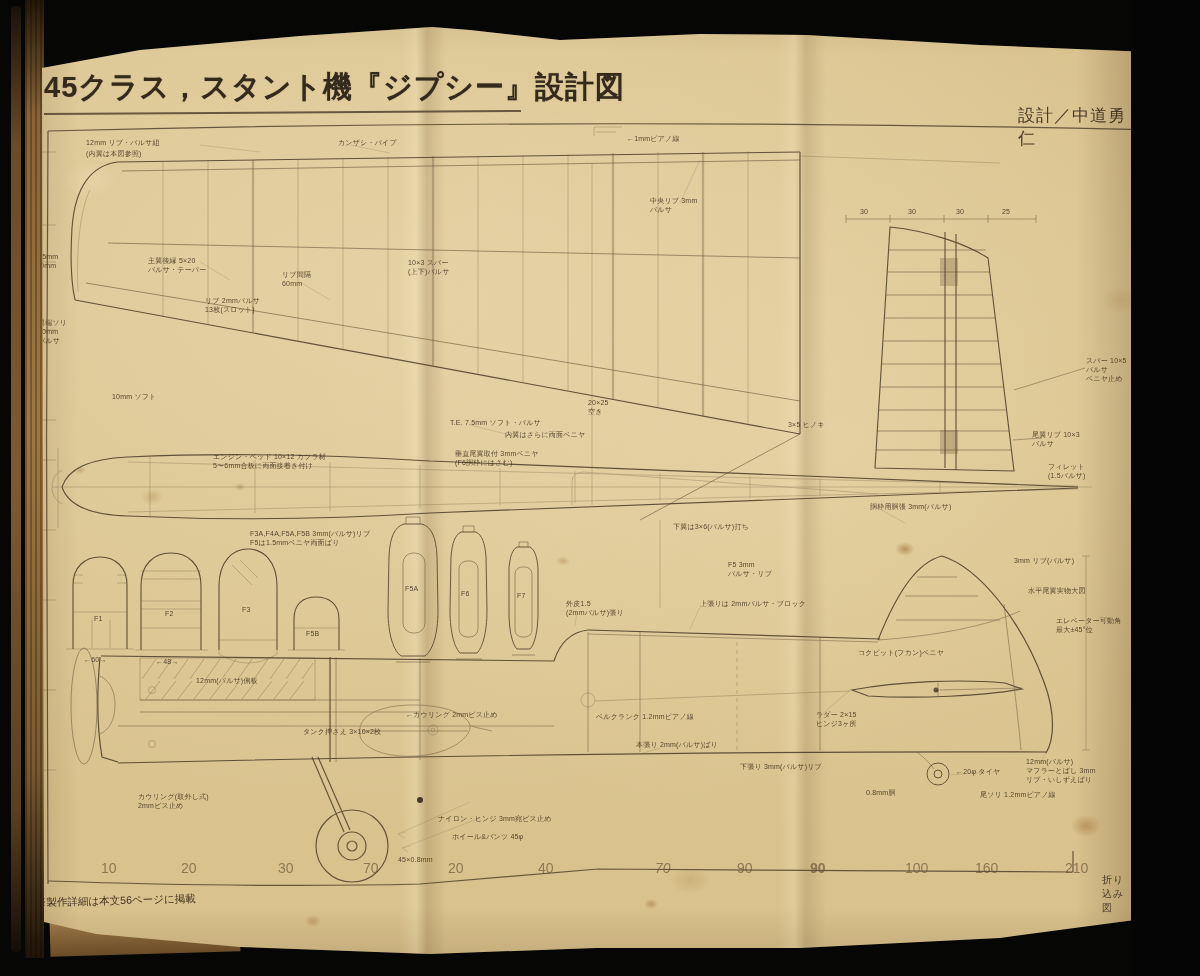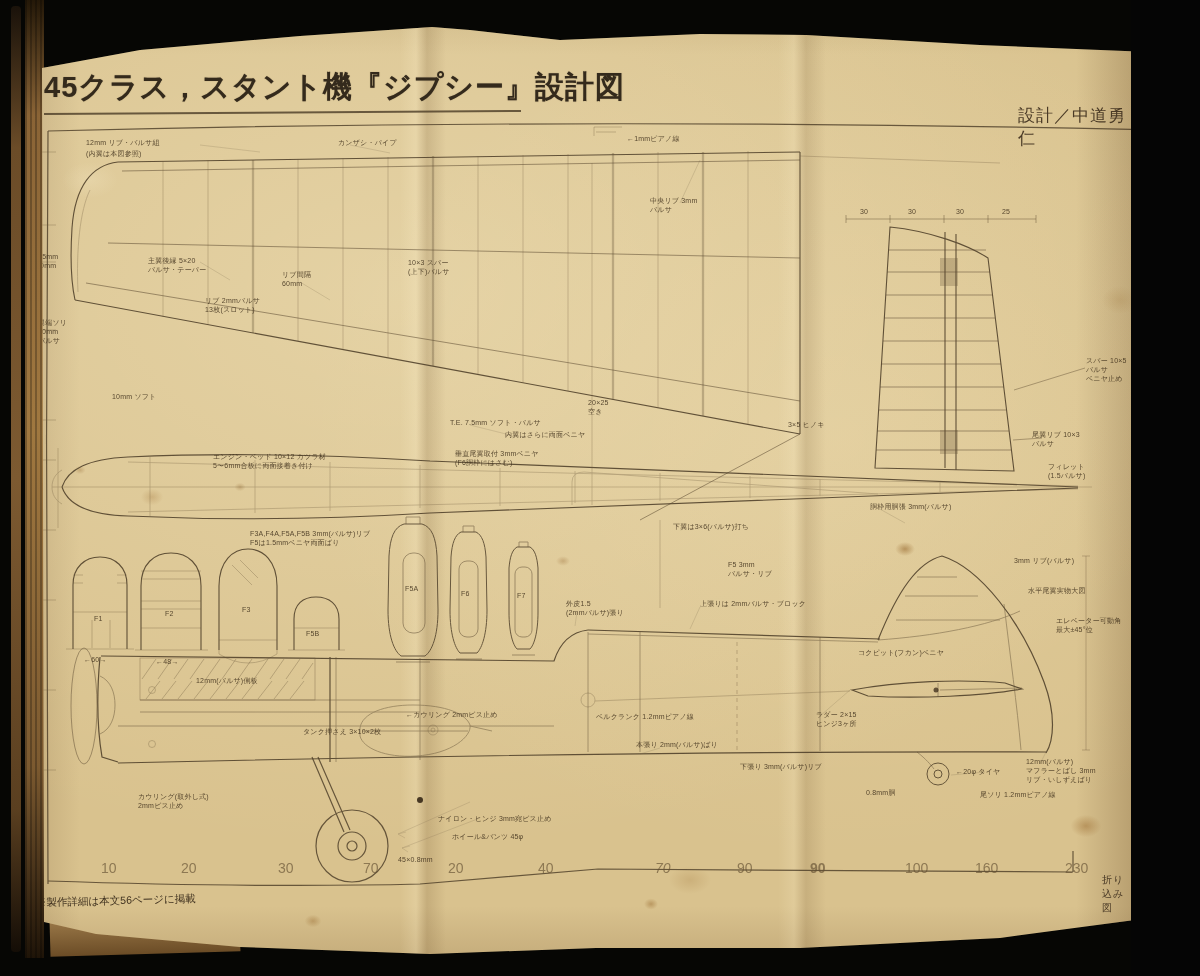--- a/index.html
+++ b/index.html
@@ -316,16 +316,16 @@
         <span class="tick" style="left: 181px; top: 860px;">20</span>
         <span class="tick" style="left: 278px; top: 860px;">30</span>
         <span class="tick" style="left: 363px; top: 860px;">70</span>
         <span class="tick" style="left: 448px; top: 860px;">20</span>
         <span class="tick" style="left: 538px; top: 860px;">40</span>
         <span class="tick" style="left: 655px; top: 860px; font-style: italic;">70</span>
         <span class="tick" style="left: 737px; top: 860px;">90</span>
         <span class="tick" style="left: 810px; top: 860px; font-weight: bold;">90</span>
         <span class="tick" style="left: 905px; top: 860px;">100</span>
         <span class="tick" style="left: 975px; top: 860px;">160</span>
-        <span class="tick" style="left: 1065px; top: 860px;">230</span>
+        <span class="tick" style="left: 1065px; top: 860px;">210</span>
       </div>
   </div>
 </div>
 
 </body></html>

